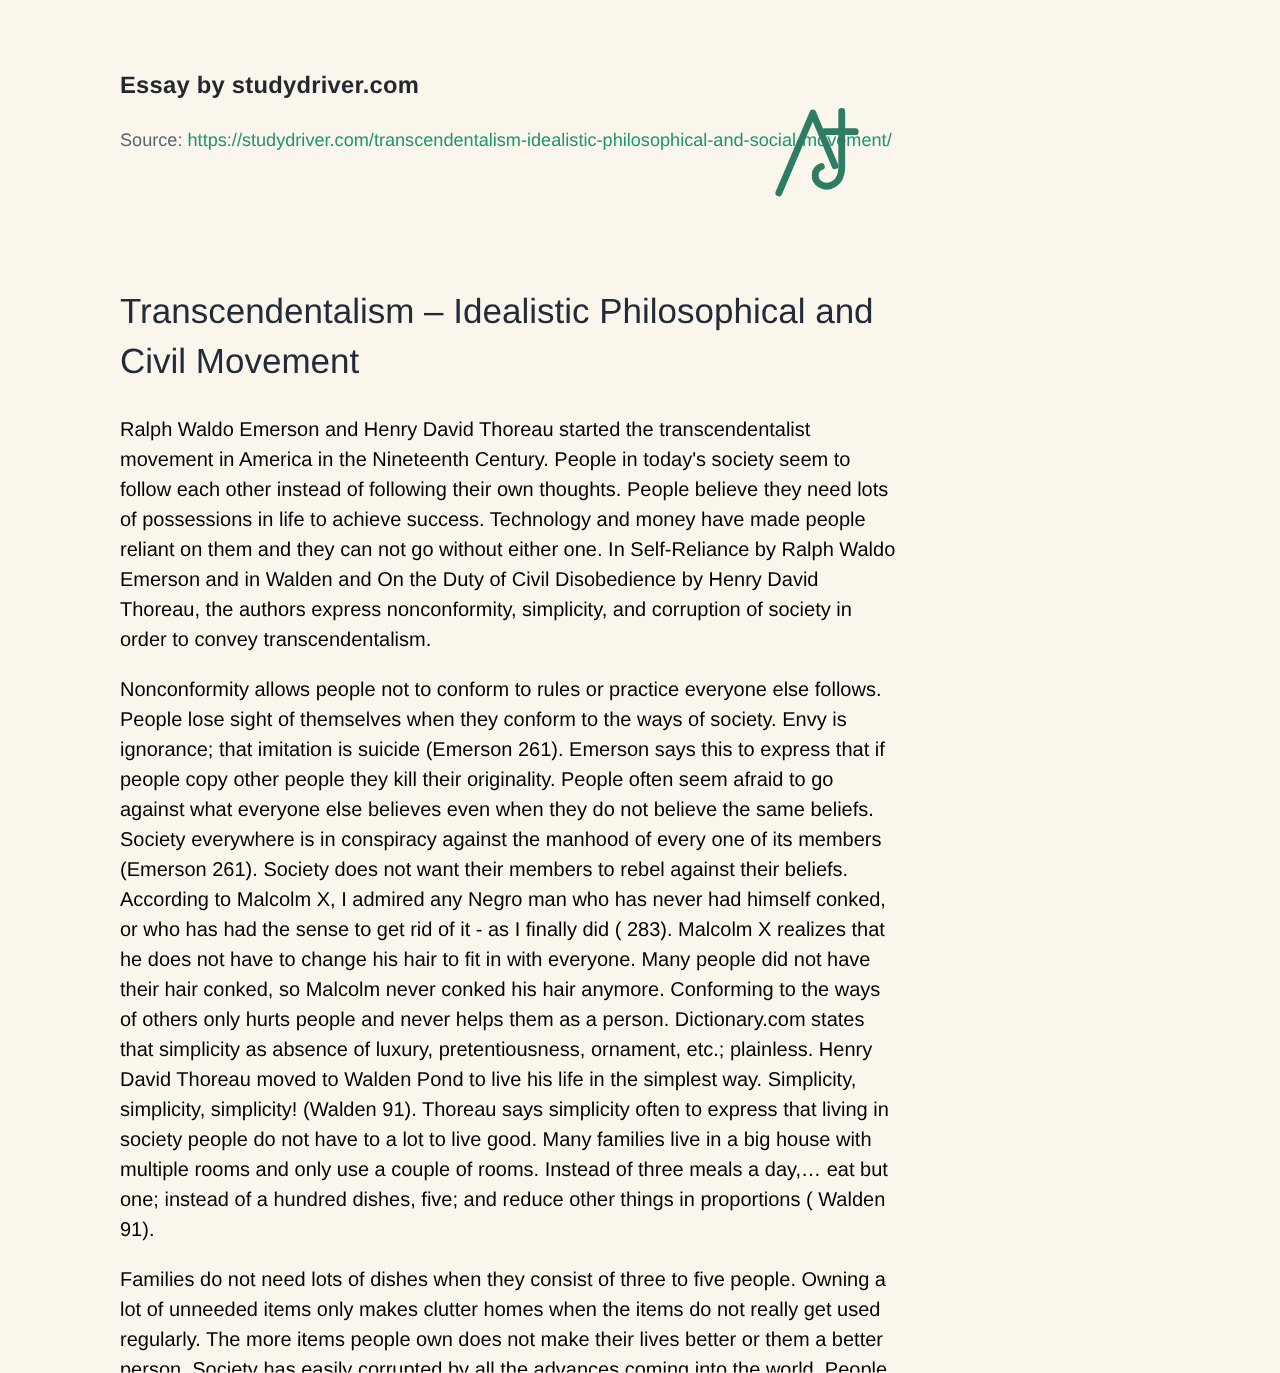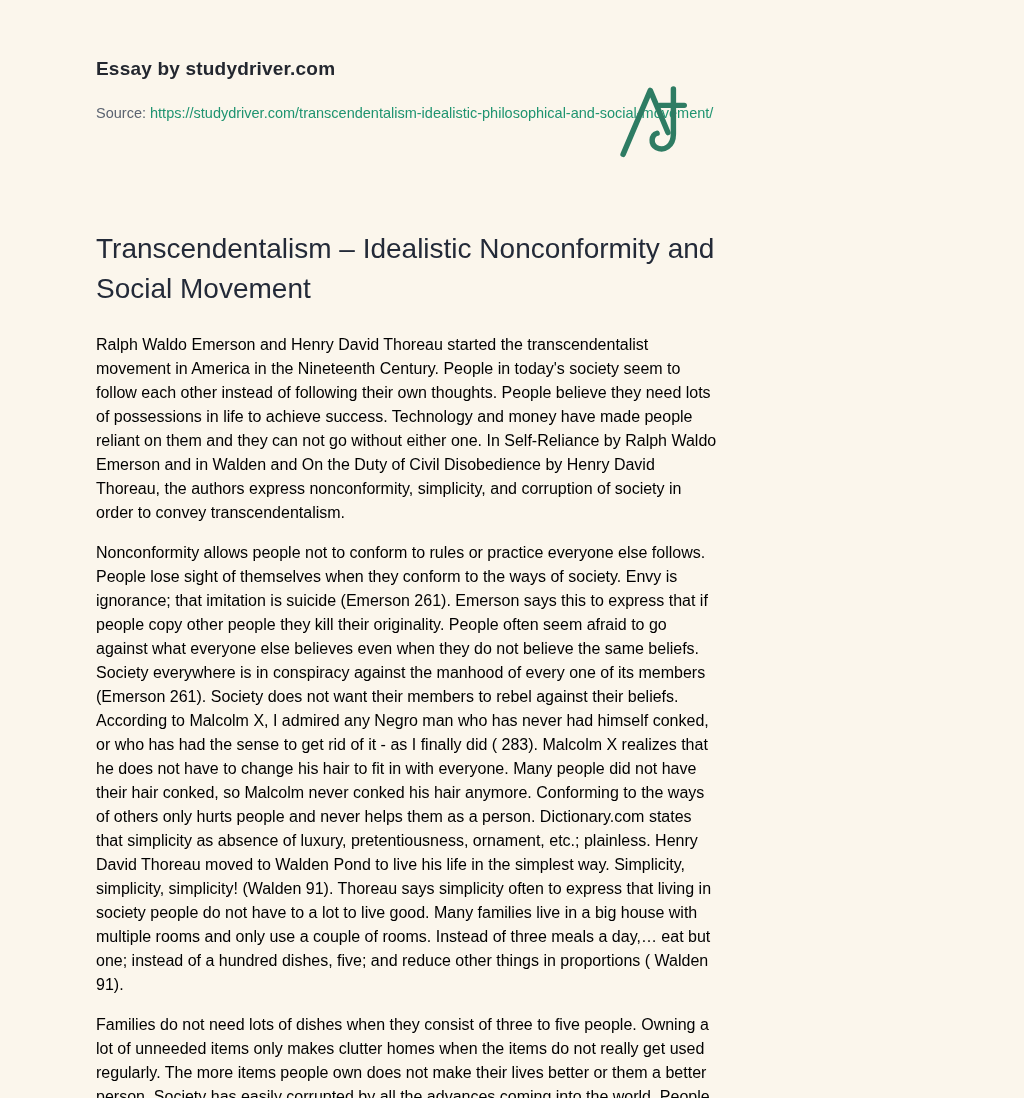--- a/index.html
+++ b/index.html
@@ -74,21 +74,21 @@
     <span>
       <svg viewBox="0 0 100 110" fill="none" stroke="#2e7c63" stroke-width="8" stroke-linecap="round" stroke-linejoin="round" aria-hidden="true">
         <path d="M6 104 L46 10 L72 72"></path>
         <path d="M80 8 L80 74 C80 92 66 100 55 94 C46 89 47 76 56 73"></path>
         <path d="M60 32 L96 32"></path>
       </svg>
     </span>
   </div>
 
   <main>
-    <h1 class="title">Transcendentalism – Idealistic Nonconformity and Social Movement</h1>
+    <h1 class="title">Transcendentalism – Idealistic Philosophical and Civil Movement</h1>
 
     <div class="body-text">
       <p>Ralph Waldo Emerson and Henry David Thoreau started the transcendentalist movement in America in the Nineteenth Century. People in today's society seem to follow each other instead of following their own thoughts. People believe they need lots of possessions in life to achieve success. Technology and money have made people reliant on them and they can not go without either one. In Self-Reliance by Ralph Waldo Emerson and in Walden and On the Duty of Civil Disobedience by Henry David Thoreau, the authors express nonconformity, simplicity, and corruption of society in order to convey transcendentalism.</p>
       <p>Nonconformity allows people not to conform to rules or practice everyone else follows. People lose sight of themselves when they conform to the ways of society. Envy is ignorance; that imitation is suicide (Emerson 261). Emerson says this to express that if people copy other people they kill their originality. People often seem afraid to go against what everyone else believes even when they do not believe the same beliefs. Society everywhere is in conspiracy against the manhood of every one of its members (Emerson 261). Society does not want their members to rebel against their beliefs. According to Malcolm X, I admired any Negro man who has never had himself conked, or who has had the sense to get rid of it - as I finally did ( 283). Malcolm X realizes that he does not have to change his hair to fit in with everyone. Many people did not have their hair conked, so Malcolm never conked his hair anymore. Conforming to the ways of others only hurts people and never helps them as a person. Dictionary.com states that simplicity as absence of luxury, pretentiousness, ornament, etc.; plainless. Henry David Thoreau moved to Walden Pond to live his life in the simplest way. Simplicity, simplicity, simplicity! (Walden 91). Thoreau says simplicity often to express that living in society people do not have to a lot to live good. Many families live in a big house with multiple rooms and only use a couple of rooms. Instead of three meals a day,… eat but one; instead of a hundred dishes, five; and reduce other things in proportions ( Walden 91).</p>
       <p>Families do not need lots of dishes when they consist of three to five people. Owning a lot of unneeded items only makes clutter homes when the items do not really get used regularly. The more items people own does not make their lives better or them a better person. Society has easily corrupted by all the advances coming into the world. People in today society worry about either they have the latest technology instead of the basic necessities of life. Computers, cell phones, and internet corrupt people's lives because they no longer have to go into public to shop, talk to people, and pay their bills. We live in a world of surfeit stuff, of big-box stores and 24-hour online shopping opportunities. Members of every socioeconomic bracket can and do deluge themselves with products (Hill). The internet allo</p>
     </div>
   </main>
 
 </div>
 

